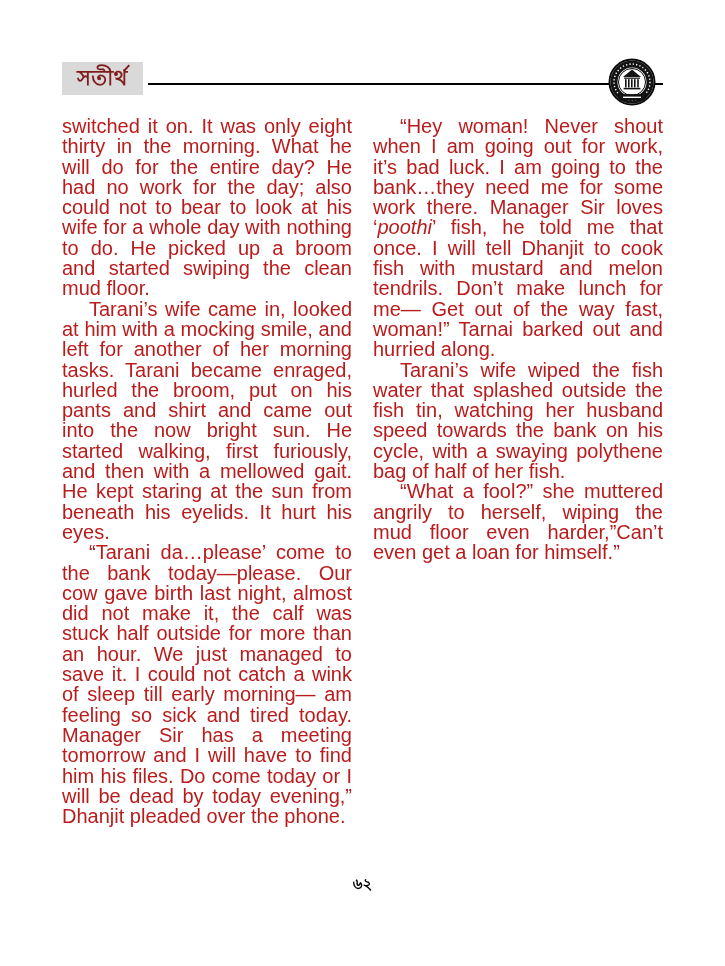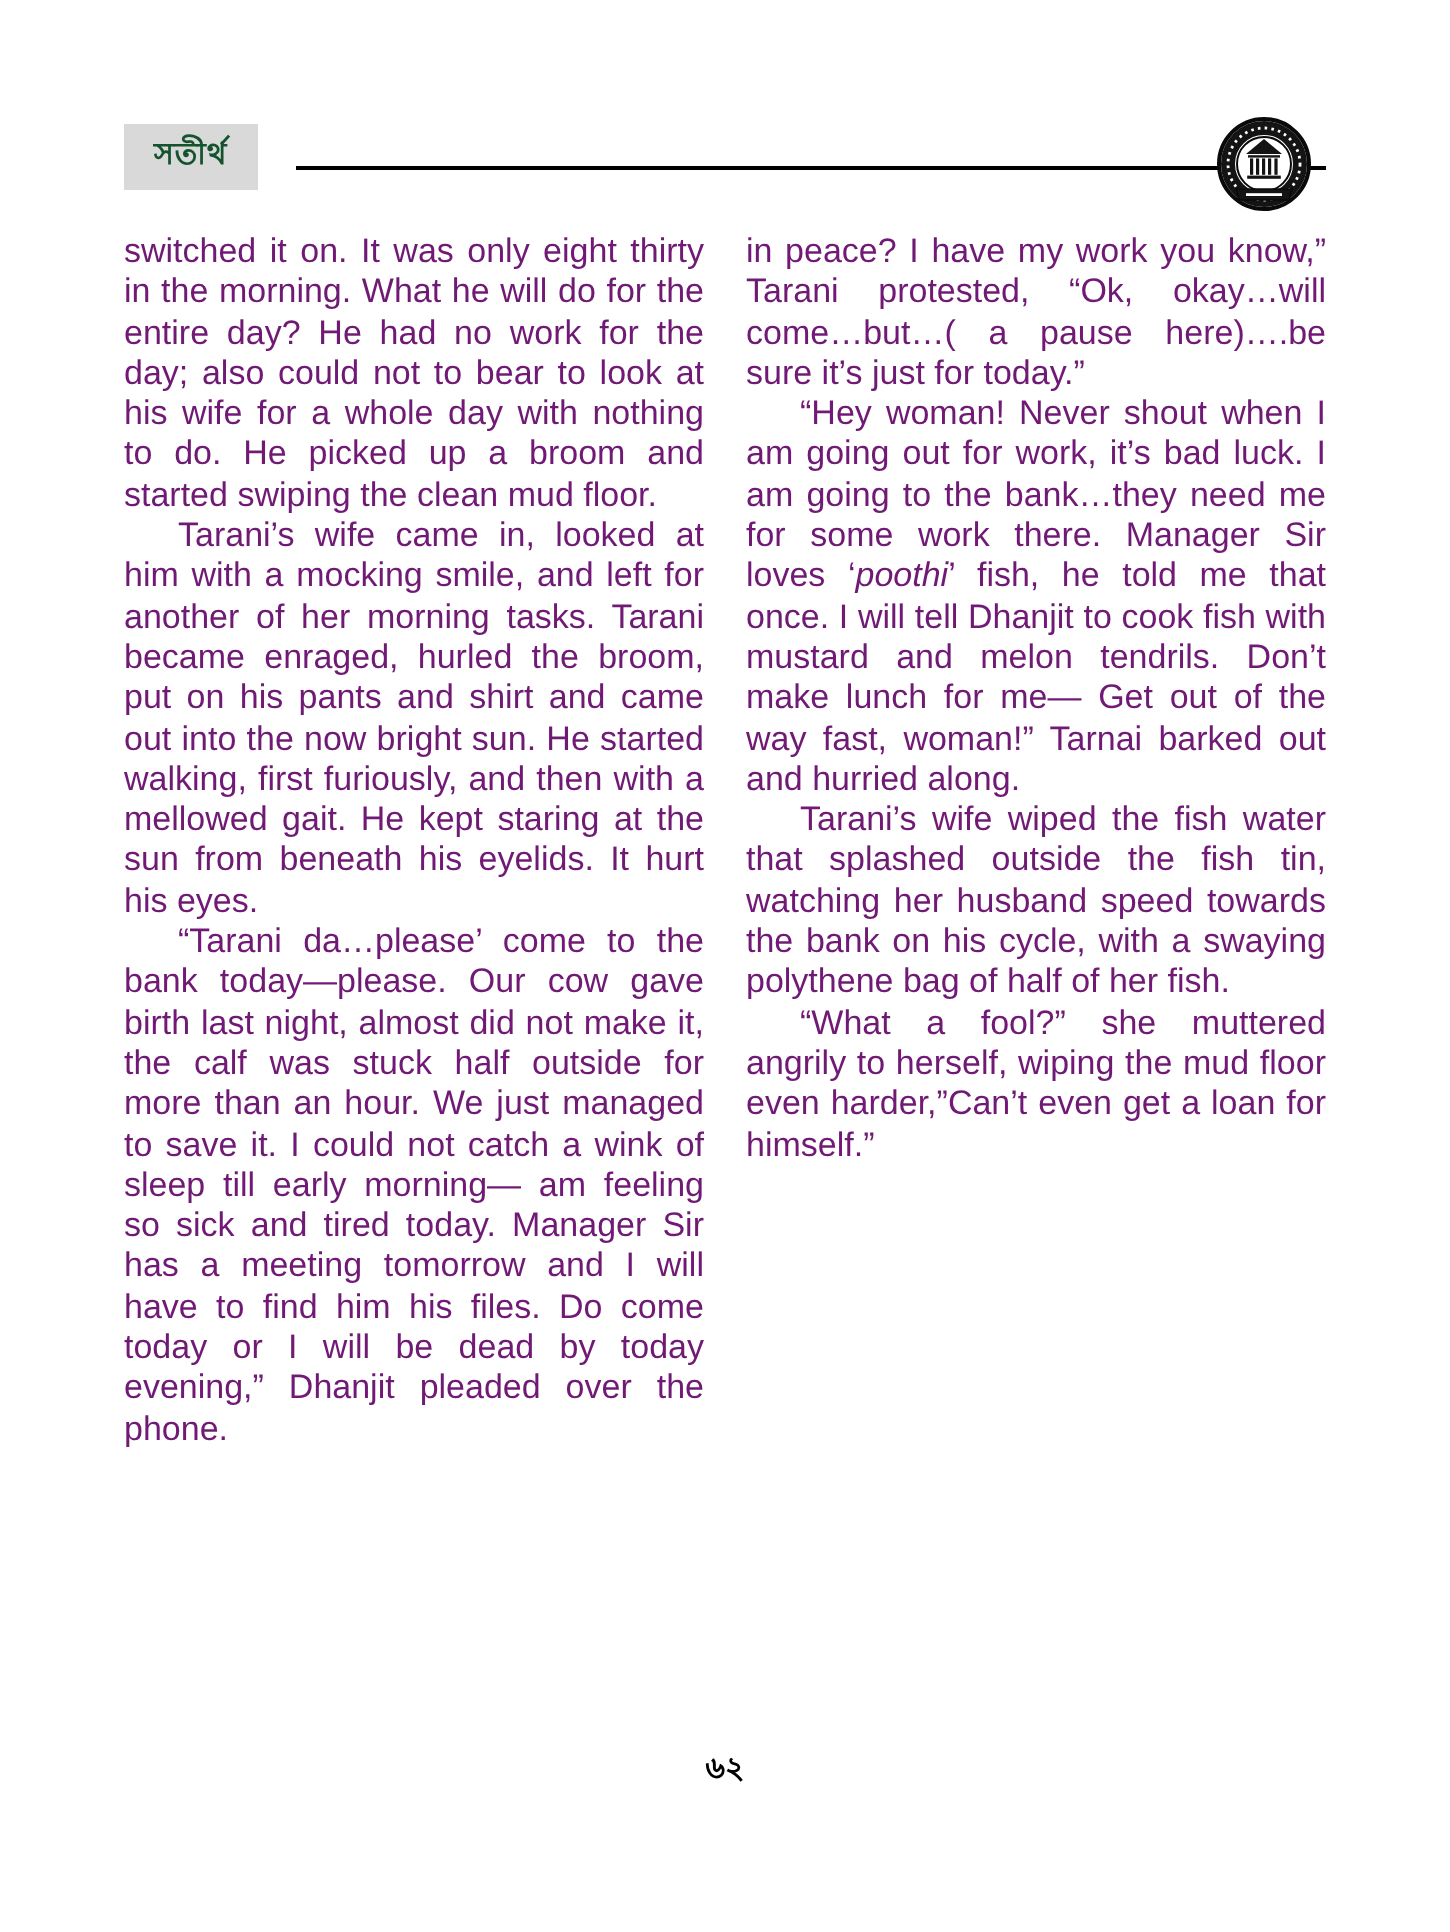--- a/index.html
+++ b/index.html
@@ -33,23 +33,23 @@
     height: 2px;
     background: #000000;
   }
   .title-box {
     position: absolute;
     top: 0;
     left: 0;
     background: #d9d9d9;
     padding: 2px 15px 4px 15px;
     font-weight: bold;
-    font-size: 15px;
+    font-size: 21px;
     line-height: 27px;
-    color: #14532d;
+    color: #7f1d1d;
     letter-spacing: 0.5px;
   }
   .emblem {
     position: absolute;
     top: -4px;
     right: 7px;
     width: 48px;
     height: 48px;
   }
   
@@ -57,24 +57,24 @@
     position: absolute;
     top: 116px;
     left: 62px;
     display: flex;
     gap: 21px;
   }
   .col {
     width: 290px;
   }
   .para {
-    font-size: 17px;
+    font-size: 20px;
     line-height: 20.3px;
     text-align: justify;
-    color: #701a75;
+    color: #b91c1c;
   }
   .para.indent { text-indent: 27px; }
   .para i { font-style: italic; }
   
   .footer {
     position: absolute;
     top: 872px;
     left: 0;
     width: 725px;
     text-align: center;
@@ -120,21 +120,20 @@
     </div>
   </div>
 
   <div class="content">
     <div class="col">
         <p class="para">switched it on. It was only eight thirty in the morning. What he will do for the entire day? He had no work for the day; also could not to bear to look at his wife for a whole day with nothing to do. He picked up a broom and started swiping the clean mud floor.</p>
         <p class="para indent">Tarani’s wife came in, looked at him with a mocking smile, and left for another of her morning tasks. Tarani became enraged, hurled the broom, put on his pants and shirt and came out into the now bright sun. He started walking, first furiously, and then with a mellowed gait. He kept staring at the sun from beneath his eyelids. It hurt his eyes.</p>
         <p class="para indent">“Tarani da…please’ come to the bank today—please. Our cow gave birth last night, almost did not make it, the calf was stuck half outside for more than an hour. We just managed to save it. I could not catch a wink of sleep till early morning— am feeling so sick and tired today. Manager Sir has a meeting tomorrow and I will have to find him his files. Do come today or I will be dead by today evening,” Dhanjit pleaded over the phone.</p>
       </div>
     <div class="col">
-        <p class="para">in peace? I have my work you know,” Tarani protested, “Ok, okay…will come…but…( a pause here)….be sure it’s just for today.”</p>
         <p class="para indent">“Hey woman! Never shout when I am going out for work, it’s bad luck. I am going to the bank…they need me for some work there. Manager Sir loves ‘<i>poothi</i>’ fish, he told me that once. I will tell Dhanjit to cook fish with mustard and melon tendrils. Don’t make lunch for me— Get out of the way fast, woman!” Tarnai barked out and hurried along.</p>
         <p class="para indent">Tarani’s wife wiped the fish water that splashed outside the fish tin, watching her husband speed towards the bank on his cycle, with a swaying polythene bag of half of her fish.</p>
         <p class="para indent">“What a fool?” she muttered angrily to herself, wiping the mud floor even harder,”Can’t even get a loan for himself.”</p>
       </div>
   </div>
 
   <div class="footer">
     <span class="page-number">৬২</span>
   </div>
 

